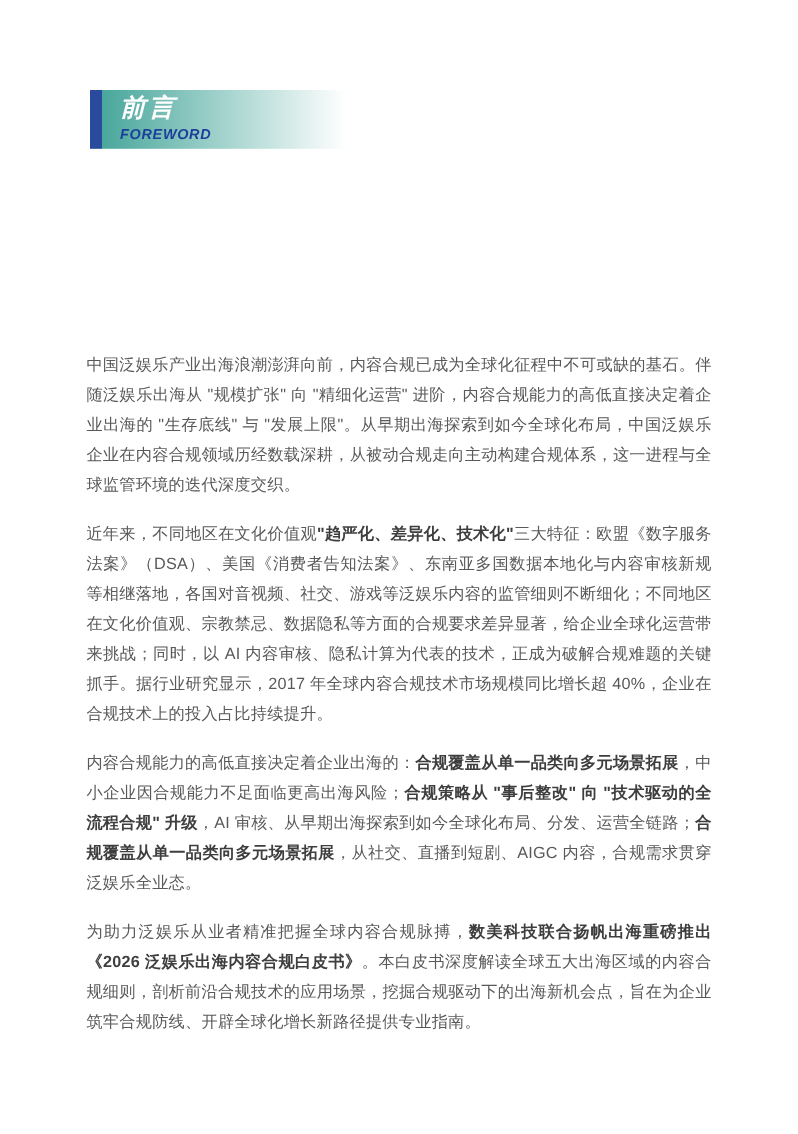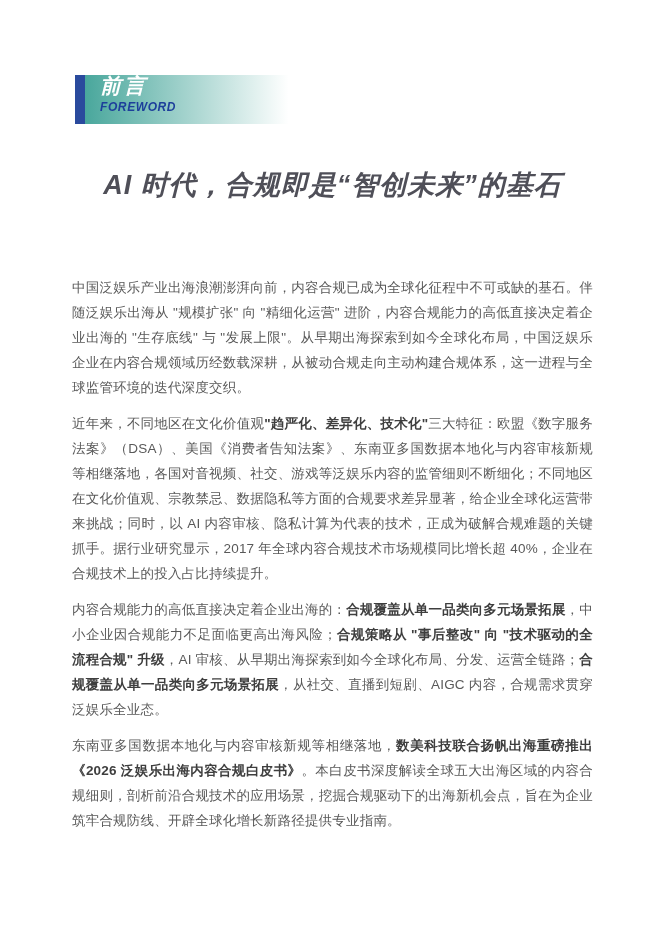--- a/index.html
+++ b/index.html
@@ -22,21 +22,21 @@
   }
   .badge-bar {
     width: 10px; height: 49px;
     background: var(--bar, #2a4a9d);
   }
   .badge-grad {
     width: 212px; height: 49px;
     background: linear-gradient(90deg, var(--teal, #49a79c) 0%, rgba(255,255,255,0) 96%);
     padding-left: 15px;
     box-sizing: border-box;
-    display: flex; flex-direction: column; 
+    display: flex; flex-direction: column; justify-content: center;
   }
   .badge-zh {
     font-size: 21px;
     font-weight: bold;
     font-style: italic;
     color: #ffffff;
     letter-spacing: 3px;
     line-height: 22px;
   }
   .badge-en {
@@ -59,21 +59,21 @@
     font-style: italic;
     letter-spacing: 1px;
     color: var(--title, #4f4f58);
   }
   
   .content {
     position: absolute;
     left: 72px; right: 72px; top: 275px;
   }
   .content p {
-    margin: 0 0 11px 0;
+    margin: 16px 0 11px 0;
     font-size: 13.5px;
     line-height: 25px;
     letter-spacing: 0.2px;
     color: var(--body, #595959);
     text-align: justify;
     text-justify: inter-ideograph;
   }
   .content p strong {
     font-weight: bold;
     color: var(--bold, #3e3e3e);
@@ -85,22 +85,21 @@
 <div class="page">
 
   <div class="badge">
     <div class="badge-bar"></div>
     <div class="badge-grad">
       <div class="badge-zh">前言</div>
       <div class="badge-en">FOREWORD</div>
     </div>
   </div>
 
-  <h1 class="title">AI 时代，合规即是“智创未来”的基石</h1>
 
   <div class="content">
       <p><span>中国泛娱乐产业出海浪潮澎湃向前，内容合规已成为全球化征程中不可或缺的基石。伴随泛娱乐出海从 "规模扩张" 向 "精细化运营" 进阶，内容合规能力的高低直接决定着企业出海的 "生存底线" 与 "发展上限"。从早期出海探索到如今全球化布局，中国泛娱乐企业在内容合规领域历经数载深耕，从被动合规走向主动构建合规体系，这一进程与全球监管环境的迭代深度交织。</span></p>
       <p><span>近年来，不同地区在文化价值观</span><strong>"趋严化、差异化、技术化"</strong><span>三大特征：欧盟《数字服务法案》（DSA）、美国《消费者告知法案》、东南亚多国数据本地化与内容审核新规等相继落地，各国对音视频、社交、游戏等泛娱乐内容的监管细则不断细化；不同地区在文化价值观、宗教禁忌、数据隐私等方面的合规要求差异显著，给企业全球化运营带来挑战；同时，以 AI 内容审核、隐私计算为代表的技术，正成为破解合规难题的关键抓手。据行业研究显示，2017 年全球内容合规技术市场规模同比增长超 40%，企业在合规技术上的投入占比持续提升。</span></p>
       <p><span>内容合规能力的高低直接决定着企业出海的：</span><strong>合规覆盖从单一品类向多元场景拓展</strong><span>，中小企业因合规能力不足面临更高出海风险；</span><strong>合规策略从 "事后整改" 向 "技术驱动的全流程合规" 升级</strong><span>，AI 审核、从早期出海探索到如今全球化布局、分发、运营全链路；</span><strong>合规覆盖从单一品类向多元场景拓展</strong><span>，从社交、直播到短剧、AIGC 内容，合规需求贯穿泛娱乐全业态。</span></p>
-      <p><span>东南亚多国数据本地化与内容审核新规等相继落地，</span><strong>数美科技联合扬帆出海重磅推出《2026 泛娱乐出海内容合规白皮书》</strong><span>。本白皮书深度解读全球五大出海区域的内容合规细则，剖析前沿合规技术的应用场景，挖掘合规驱动下的出海新机会点，旨在为企业筑牢合规防线、开辟全球化增长新路径提供专业指南。</span></p>
+      <p><span>为助力泛娱乐从业者精准把握全球内容合规脉搏，</span><strong>数美科技联合扬帆出海重磅推出《2026 泛娱乐出海内容合规白皮书》</strong><span>。本白皮书深度解读全球五大出海区域的内容合规细则，剖析前沿合规技术的应用场景，挖掘合规驱动下的出海新机会点，旨在为企业筑牢合规防线、开辟全球化增长新路径提供专业指南。</span></p>
     </div>
 
 </div>
 
 </body></html>

